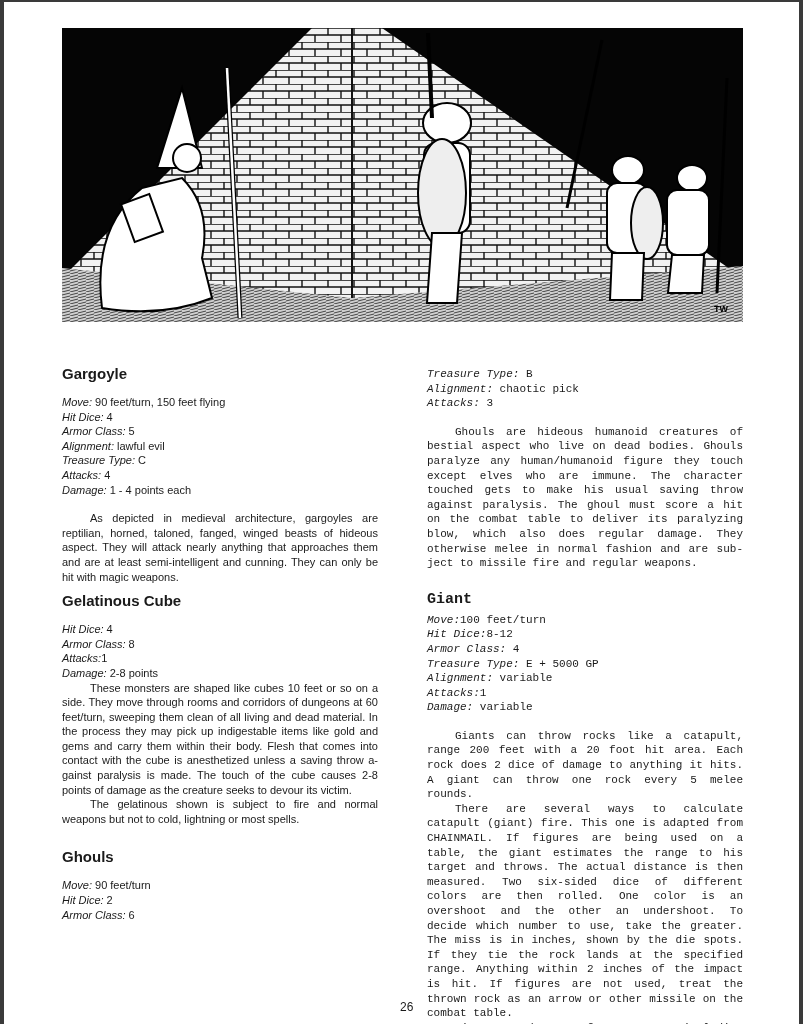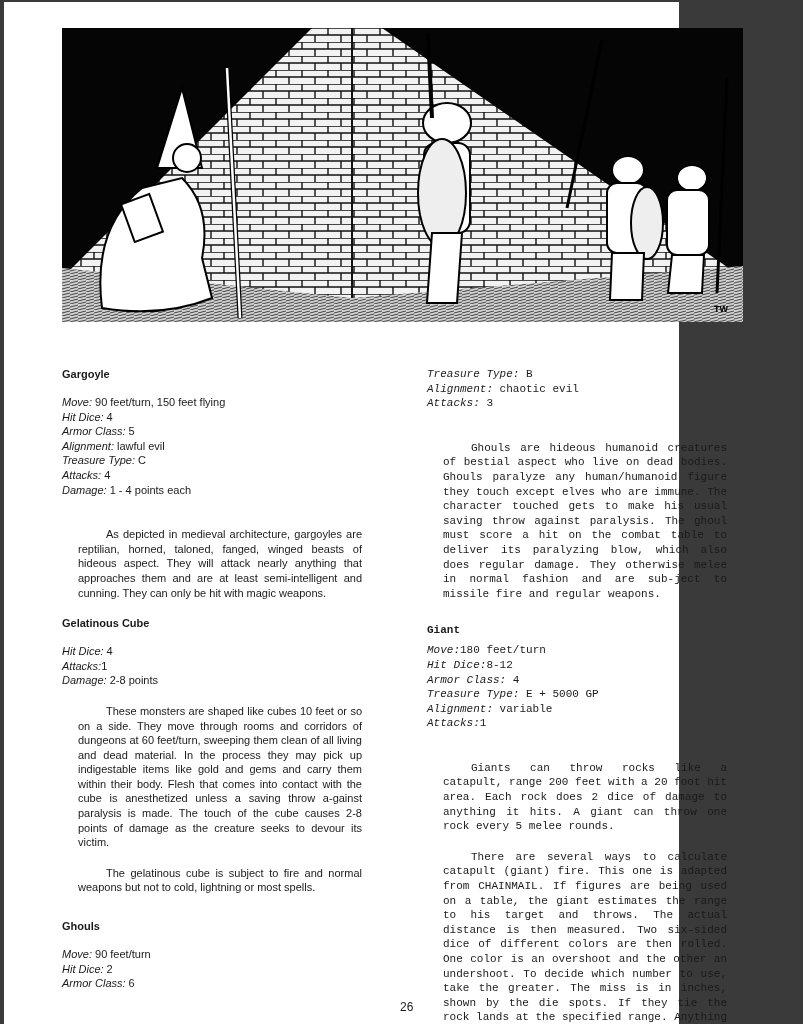--- a/index.html
+++ b/index.html
@@ -3,37 +3,37 @@
 <meta charset="utf-8">
 <style>
   html, body { margin: 0; padding: 0; }
   body {
     width: 803px; height: 1024px; overflow: hidden;
     background: #3a3a3a;
     font-family: "Liberation Sans", sans-serif;
     color: #1a1a1a;
   }
   .page {
-    position: absolute; left: 4px; top: 2px; width: 675px; height: 1022px;
+    position: absolute; left: 4px; top: 2px; width: 795px; height: 1022px;
     background: #ffffff;
   }
   .illustration {
     position: absolute; left: 58px; top: 26px; width: 681px; height: 294px;
   }
   .illustration svg { display: block; width: 100%; height: 100%; }
   .col { position: absolute; width: 316px; font-size: 11px; line-height: 14.6px; }
   .col.left { left: 58px; top: 365px; }
   .col.right { left: 423px; top: 365px; font-family: Liberation Mono, monospace; }
   h2 {
-    font-size: 11px; font-weight: bold; margin: 0; padding: 0; line-height: 14px;
+    font-size: 15px; font-weight: bold; margin: 0; padding: 0; line-height: 14px;
   }
   .stats { margin: 0; padding: 0; list-style: none; }
   .stats li { margin: 0; padding: 0; white-space: nowrap; }
   .stats .k { font-style: italic; }
-  p { margin: 16px; text-align: justify; text-indent: 28px; }
+  p { margin: 0; text-align: justify; text-indent: 28px; }
   .page-number {
     position: absolute; left: 396px; top: 998px; font-size: 12px;
   }
 </style>
 </head>
 <body>
 
 <div class="page">
 
   <div class="illustration">
@@ -103,59 +103,61 @@
       </ul>
       <div style="height:14px"></div>
       <p>As depicted in medieval architecture, gargoyles are reptilian, horned, taloned, fanged, winged beasts of hideous aspect. They will attack nearly anything that approaches them and are at least semi-intelligent and cunning. They can only be hit with magic weapons.</p>
     </section>
 
     <section style="margin-top:10px">
       <h2>Gelatinous Cube</h2>
       <div style="height:14px"></div>
       <ul class="stats">
         <li><span class="k">Hit Dice:</span><span> 4</span></li>
+        <li><span class="k">Armor Class:</span><span> 8</span></li>
         <li><span class="k">Attacks:</span><span>1</span></li>
         <li><span class="k">Damage:</span><span> 2-8 points</span></li>
       </ul>
       <p>These monsters are shaped like cubes 10 feet or so on a side. They move through rooms and corridors of dungeons at 60 feet/turn, sweeping them clean of all living and dead material. In the process they may pick up indigestable items like gold and gems and carry them within their body. Flesh that comes into contact with the cube is anesthetized unless a saving throw a-gainst paralysis is made. The touch of the cube causes 2-8 points of damage as the creature seeks to devour its victim.</p>
-      <p>The gelatinous cube is subject to fire and normal weapons but not to cold, lightning or most spells.</p>
+      <p>The gelatinous shown is subject to fire and normal weapons but not to cold, lightning or most spells.</p>
     </section>
 
     <section style="margin-top:24px">
       <h2>Ghouls</h2>
       <div style="height:14px"></div>
       <ul class="stats">
         <li><span class="k">Move:</span><span> 90 feet/turn</span></li>
         <li><span class="k">Hit Dice:</span><span> 2</span></li>
         <li><span class="k">Armor Class:</span><span> 6</span></li>
       </ul>
     </section>
   </div>
 
   <div class="col right">
     <section>
       <ul class="stats">
         <li><span class="k">Treasure Type:</span><span> B</span></li>
-        <li><span class="k">Alignment:</span><span> chaotic evil</span></li>
+        <li><span class="k">Alignment:</span><span> chaotic pick</span></li>
         <li><span class="k">Attacks:</span><span> 3</span></li>
       </ul>
       <div style="height:14px"></div>
       <p>Ghouls are hideous humanoid creatures of bestial aspect who live on dead bodies. Ghouls paralyze any human/humanoid figure they touch except elves who are immune. The character touched gets to make his usual saving throw against paralysis. The ghoul must score a hit on the combat table to deliver its paralyzing blow, which also does regular damage. They otherwise melee in normal fashion and are sub-ject to missile fire and regular weapons.</p>
     </section>
 
     <section style="margin-top:22px">
       <h2>Giant</h2>
       <div style="height:6px"></div>
       <ul class="stats">
-        <li><span class="k">Move:</span><span>180 feet/turn</span></li>
+        <li><span class="k">Move:</span><span>100 feet/turn</span></li>
         <li><span class="k">Hit Dice:</span><span>8-12</span></li>
         <li><span class="k">Armor Class:</span><span> 4</span></li>
         <li><span class="k">Treasure Type:</span><span> E + 5000 GP</span></li>
         <li><span class="k">Alignment:</span><span> variable</span></li>
         <li><span class="k">Attacks:</span><span>1</span></li>
+        <li><span class="k">Damage:</span><span> variable</span></li>
       </ul>
       <div style="height:14px"></div>
       <p>Giants can throw rocks like a catapult, range 200 feet with a 20 foot hit area. Each rock does 2 dice of damage to anything it hits. A giant can throw one rock every 5 melee rounds.</p>
       <p>There are several ways to calculate catapult (giant) fire. This one is adapted from CHAINMAIL. If figures are being used on a table, the giant estimates the range to his target and throws. The actual distance is then measured. Two six-sided dice of different colors are then rolled. One color is an overshoot and the other an undershoot. To decide which number to use, take the greater. The miss is in inches, shown by the die spots. If they tie the rock lands at the specified range. Anything within 2 inches of the impact is hit. If figures are not used, treat the thrown rock as an arrow or other missile on the combat table.</p>
       <p>Giants can be one of many types, including the following:</p>
     </section>
   </div>
 
   <div class="page-number">26</div>
 </div>

